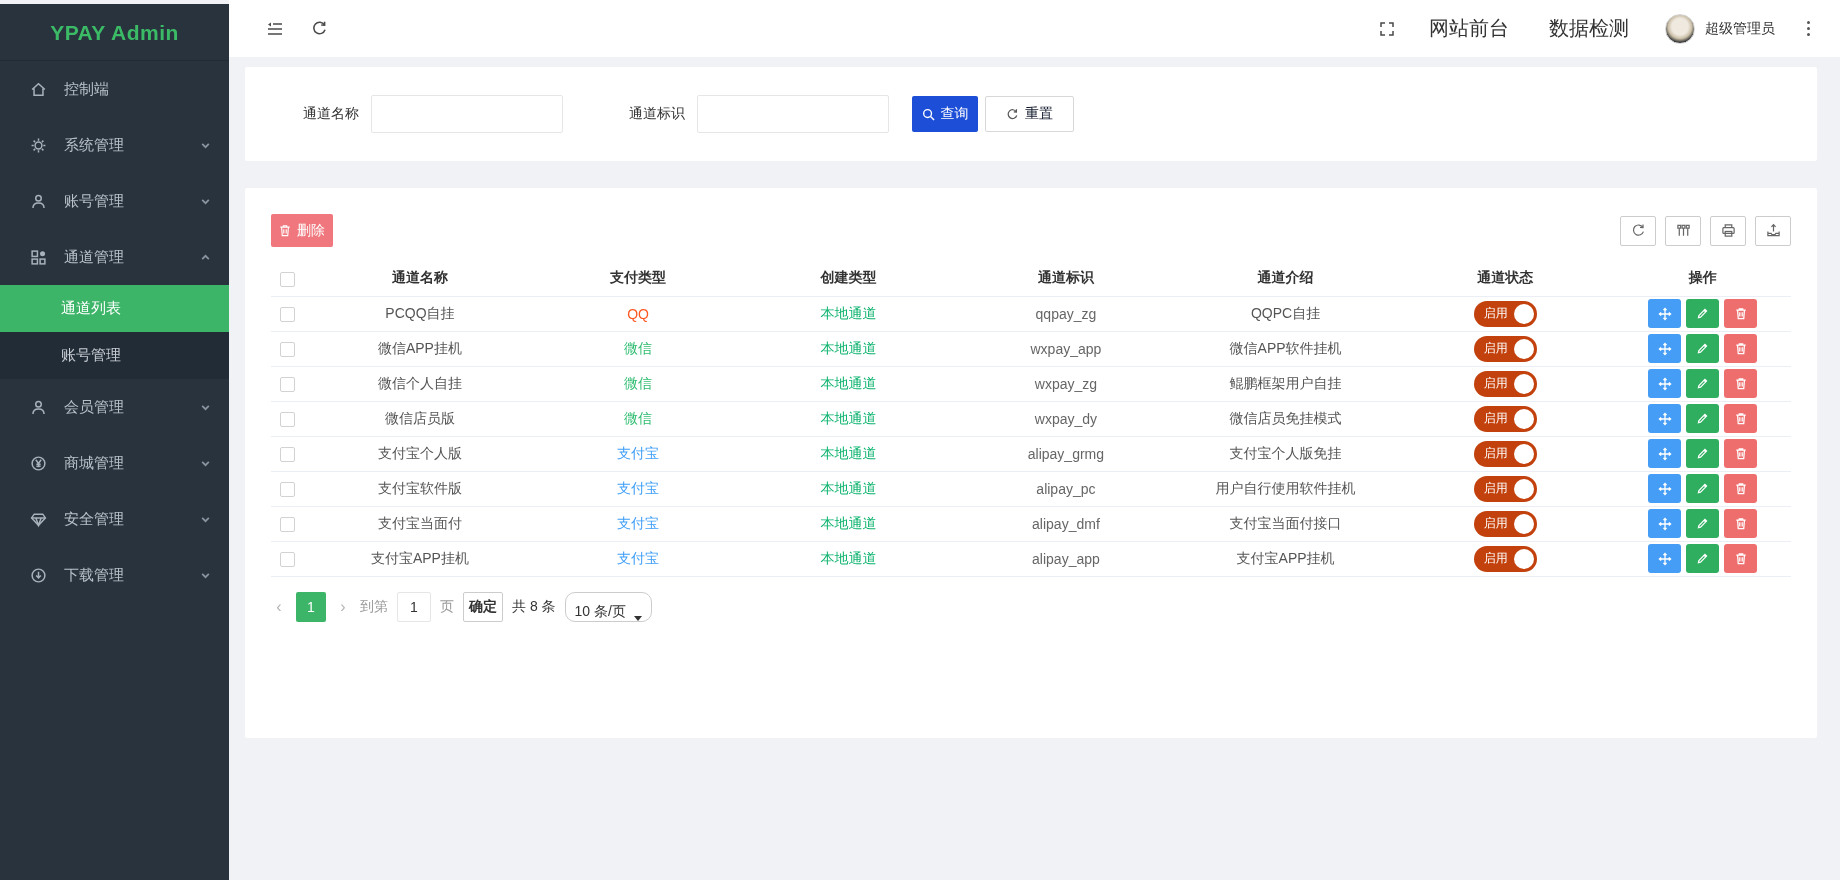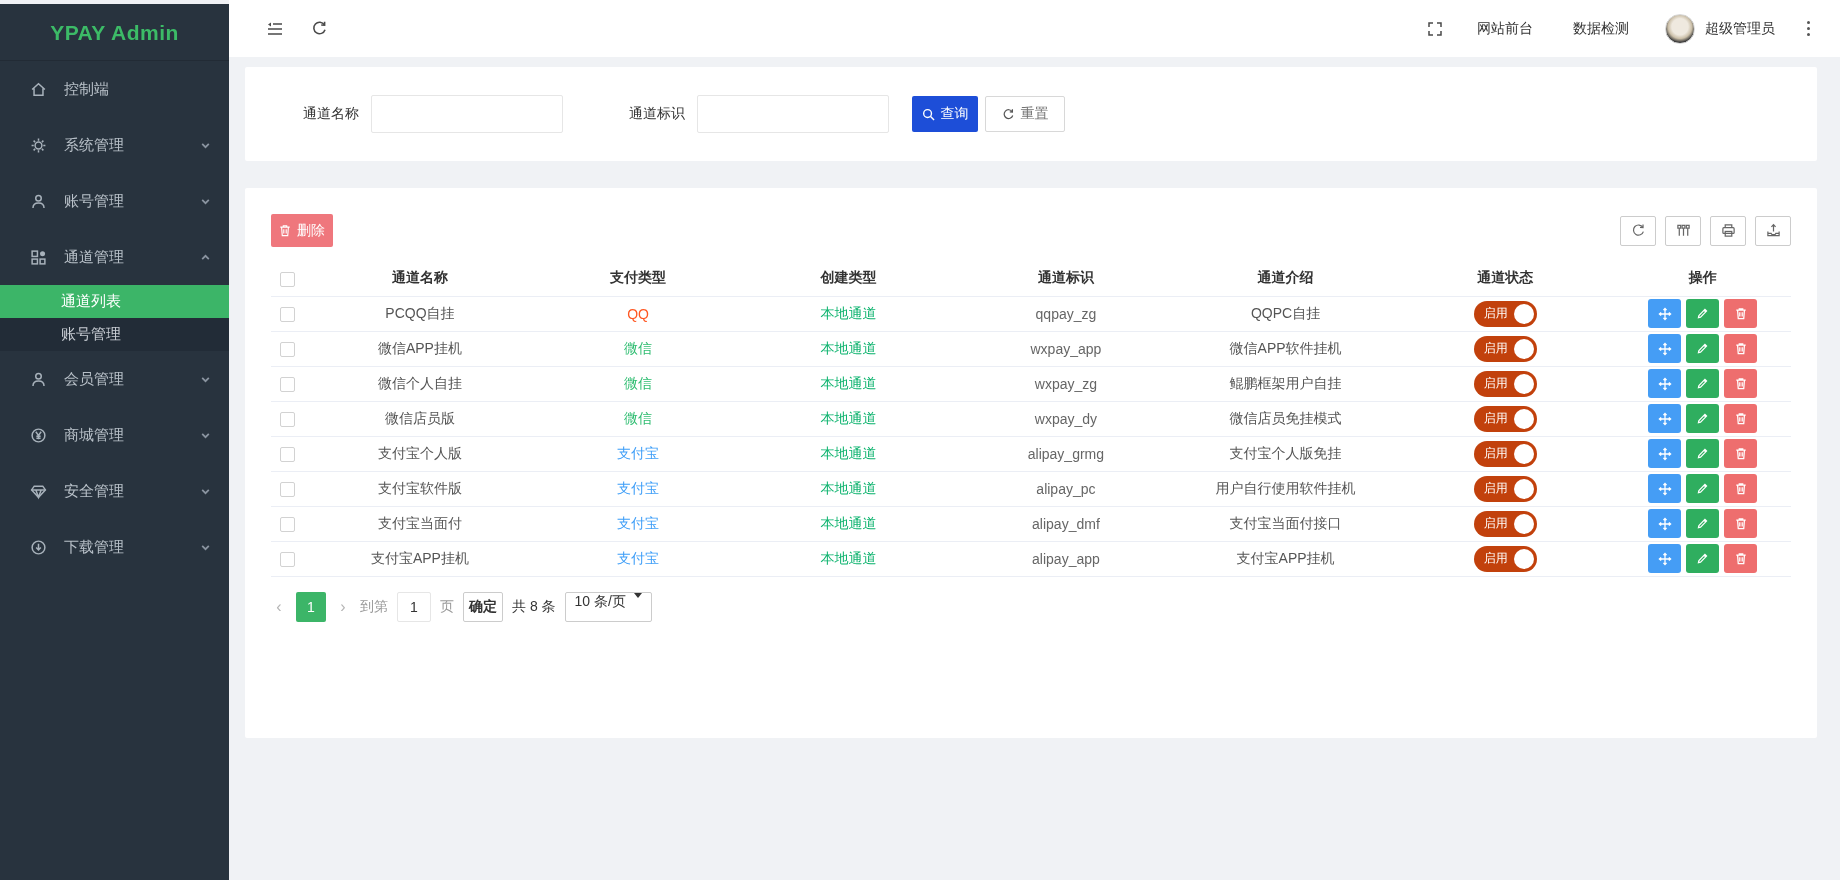--- a/index.html
+++ b/index.html
@@ -7,45 +7,45 @@
   body { font-family:"Liberation Sans","DejaVu Sans",sans-serif; background:#f0f2f5; overflow:hidden; position:relative; }
   #app { position:absolute; inset:0; }
 
   
   .sidebar { position:absolute; left:0; top:4px; width:229px; height:880px; background:#28333E; z-index:5; }
   .logo { height:57px; line-height:57px; text-align:center; color:#3CBB67; font-size:21px; font-weight:bold; border-bottom:1px solid #222b35; letter-spacing:.5px; }
   .side-item { display:flex; align-items:center; height:56px; padding:0 18px 0 30px; color:#B8C0C8; font-size:15px; cursor:pointer; }
   .side-item .mi { width:17px; height:17px; margin-right:17px; flex:none; stroke:#A8B2BB; fill:none; stroke-width:1.4; }
   .side-item .chev { margin-left:auto; width:11px; height:11px; stroke:#8a94a0; fill:none; stroke-width:1.6; }
   .submenu { background:#222C37; }
-  .sub-item { display:flex; align-items:center; height:33px; padding-left:61px; color:#C9CED4; font-size:15px; cursor:pointer; }
+  .sub-item { display:flex; align-items:center; height:47px; padding-left:61px; color:#C9CED4; font-size:15px; cursor:pointer; }
   .sub-item.active { background:#3CB568; color:#fff; }
 
   
   .header { position:absolute; left:229px; top:0; right:0; height:57px; background:#fff; display:flex; align-items:center; padding:0 14px 0 24px; }
   .hbtn { width:44px; height:57px; display:flex; align-items:center; justify-content:center; cursor:pointer; }
   .hbtn svg { stroke:#4a4a4a; fill:none; stroke-width:1.5; }
   .hright { margin-left:auto; display:flex; align-items:center; }
-  .hnav { padding:0 20px; font-size:14px; color:#333; height:57px; display:flex; align-items:center; cursor:pointer; }
+  .hnav { padding:0 20px; font-size:20px; color:#333; height:57px; display:flex; align-items:center; cursor:pointer; }
   .huser { display:flex; align-items:center; gap:10px; padding:0 16px; height:57px; cursor:pointer; }
   .avatar { width:30px; height:30px; border-radius:50%; background:radial-gradient(circle at 50% 42%, #efe9df 0 38%, #cbbfa8 55%, #3c3c3c 72%); border:1px solid #d8d8d8; }
   .uname { font-size:14px; color:#333; }
   .dots { display:flex; flex-direction:column; gap:3px; padding:0 16px; cursor:pointer; }
   .dots i { width:3px; height:3px; border-radius:50%; background:#555; }
 
   
   .content { position:absolute; left:229px; top:57px; right:0; bottom:0; background:#f0f2f5; }
   .card { background:#fff; border-radius:2px; margin:0 23px 0 16px; }
   .search-card { margin-top:10px; height:94px; display:flex; align-items:center; padding-left:58px; }
   .f-label { font-size:14px; color:#333; margin-right:12px; }
   .f-input { width:192px; height:38px; border:1px solid #e6e6e6; border-radius:2px; background:#fff; font-size:14px; padding:0 10px; color:#333; outline:none; }
   .gap2 { margin-left:66px; }
   .btn { display:inline-flex; align-items:center; justify-content:center; gap:6px; font-size:14px; border-radius:2px; cursor:pointer; border:none; }
   .btn-query { margin-left:23px; width:66px; height:36px; background:#1d4ed8; color:#fff; }
-  .btn-reset { margin-left:7px; width:80px; height:36px; background:#fff; color:#737373; border:1px solid #d8d8d8; }
+  .btn-reset { margin-left:7px; width:89px; height:36px; background:#fff; color:#0f172a; border:1px solid #d8d8d8; }
   .btn svg { flex:none; }
 
   .main-card { margin-top:27px; height:550px; padding:26px 26px 0 26px; }
   .tool-row { display:flex; align-items:center; justify-content:space-between; }
   .btn-del { width:62px; height:33px; background:#EF777D; color:#fff; font-size:14px; }
   .tool-icons { display:flex; gap:9px; }
   .tbtn { width:36px; height:30px; border:1px solid #ccc; border-radius:2px; background:#fff; display:flex; align-items:center; justify-content:center; cursor:pointer; }
   .tbtn svg { stroke:#666; fill:none; stroke-width:1.3; }
 
   
@@ -66,21 +66,21 @@
   .act.del  { background:#EE6E6E; }
 
   
   .pager { display:flex; align-items:center; margin-top:15px; font-size:14px; gap:9px; }
   .pg-arrow { color:#b5b5b5; font-size:16px; width:16px; text-align:center; cursor:pointer; }
   .pg-num { width:30px; height:30px; background:#3CB568; color:#fff; border-radius:2px; display:flex; align-items:center; justify-content:center; cursor:pointer; }
   .pg-text { color:#999; }
   .pg-input { width:34px; height:30px; border:1px solid #e6e6e6; border-radius:2px; text-align:center; font-size:14px; color:#333; outline:none; }
   .pg-confirm { width:40px; height:30px; background:#fff; border:1px solid #ccc; border-radius:2px; font-size:14px; font-weight:bold; color:#333; cursor:pointer; }
   .pg-total { color:#333; }
-  .pg-select { height:30px; border:1px solid #ccc; border-radius:2px; background:#fff; display:flex; align-items:flex-start; gap:8px; padding:0 9px; color:#333; cursor:pointer; }
+  .pg-select { height:30px; border:1px solid #ccc; border-radius:10px; background:#fff; display:flex; align-items:flex-end; gap:8px; padding:0 9px; color:#333; cursor:pointer; }
   .tri { width:0; height:0; border-left:4px solid transparent; border-right:4px solid transparent; border-top:5px solid #333; }
 </style>
 </head>
 <body>
 
 <div id="app">
 
   <div class="sidebar">
     <div class="logo">YPAY Admin</div>
 

